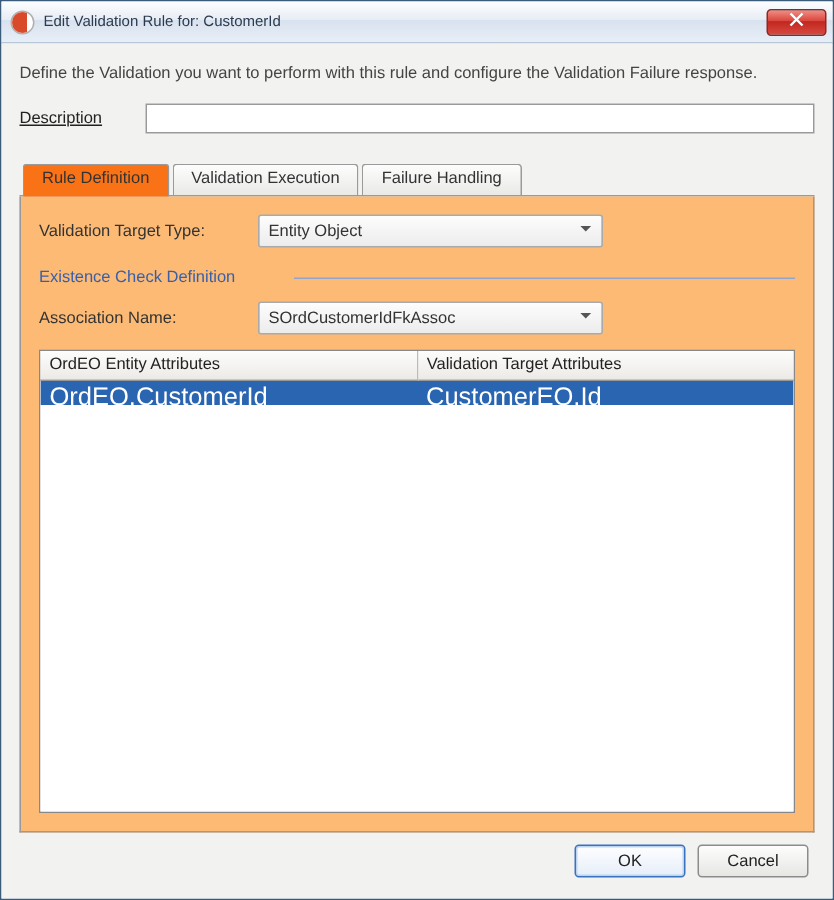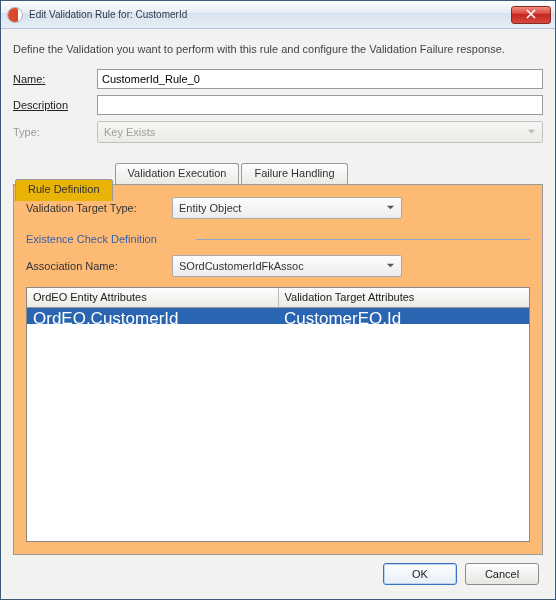--- a/index.html
+++ b/index.html
@@ -87,21 +87,21 @@
     padding-left: 2px;
   }
   .tab {
     height: 21px; padding: 3px 12px 0 12px; margin-right: 2px;
     border: 1px solid #9a9a9a; border-bottom: none;
     background: linear-gradient(#fdfdfd,#e9e9e6);
     border-radius: 3px 3px 0 0; color: #333; cursor: pointer;
     position: relative;
   }
   .tab.active {
-    background: #eab308; height: 22px; top: 17px; z-index: 2;
+    background: #f97316; height: 22px; top: 1px; z-index: 2;
   }
   .tabpanel {
     border: 1px solid #9a9a9a; border-top: none;
     background: #fdba74; flex:1; padding: 12px 12px 12px 12px;
     display:flex; flex-direction:column;
   }
   .inline-row { display:flex; align-items:center; margin-bottom: 14px; }
   .inline-row .lbl2 { width: 146px; }
   .section-title {
     color: #3860aa; display:flex; align-items:center; margin-bottom: 10px; gap: 31px;
@@ -156,37 +156,22 @@
             <path d="M1 1 L9 9 M9 1 L1 9" stroke="#fff" stroke-width="1.6"></path>
           </svg>
       </span>
     </div>
   </div>
 
   <div class="body">
     <div class="instr">Define the Validation you want to perform with this rule and configure the Validation Failure response.</div>
 
     <div class="form-row">
-      <div class="lbl u">Name:</div>
-      <input class="txt-input" type="text" value="CustomerId_Rule_0" style="">
-    </div>
-    <div class="form-row">
       <div class="lbl u">Description</div>
       <input class="txt-input" type="text" value="" style="">
-    </div>
-    <div class="form-row">
-      <div class="lbl disabled">Type:</div>
-      <div class="combo disabled">
-        <span>Key Exists</span>
-        <span class="chev">
-          <svg viewBox="0 0 10 10">
-              <path d="M1 3 L5 7 L9 3 Z"></path>
-            </svg>
-        </span>
-      </div>
     </div>
 
     <div class="tabs-wrap">
       <div class="tabbar">
         <div class="tab active"><span>Rule Definition</span></div>
         <div class="tab"><span>Validation Execution</span></div>
         <div class="tab"><span>Failure Handling</span></div>
       </div>
       <div class="tabpanel">
 

